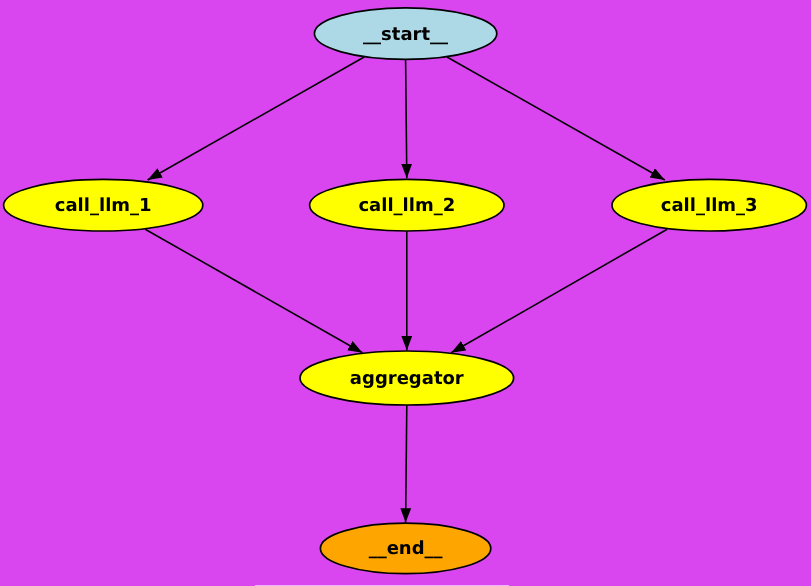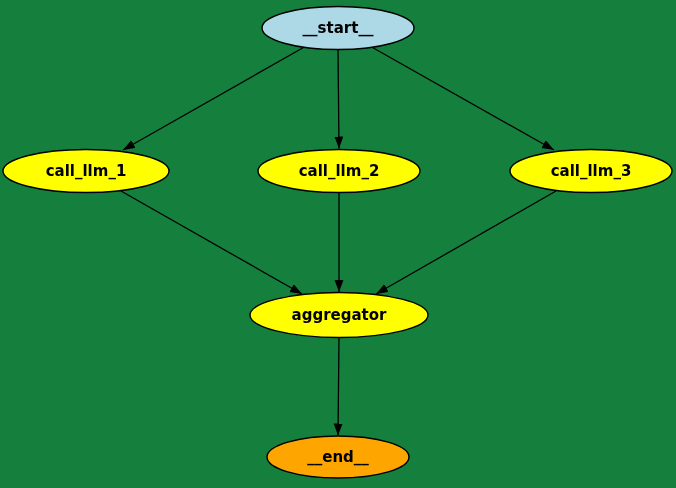--- a/index.html
+++ b/index.html
@@ -8,21 +8,21 @@
     background: #FFFFFF;
     width: 676px;
     height: 488px;
     overflow: hidden;
     font-family: "DejaVu Sans", sans-serif;
   }
   .canvas {
     position: relative;
     width: 676px;
     height: 488px;
-    background: #15803d;
+    background: #d946ef;
   }
   svg { display: block; }
   .edge {
     fill: none;
     stroke-width: 1.3px;
   }
   .node-outline {
     stroke-width: 1.4px;
   }
   .node-label {

